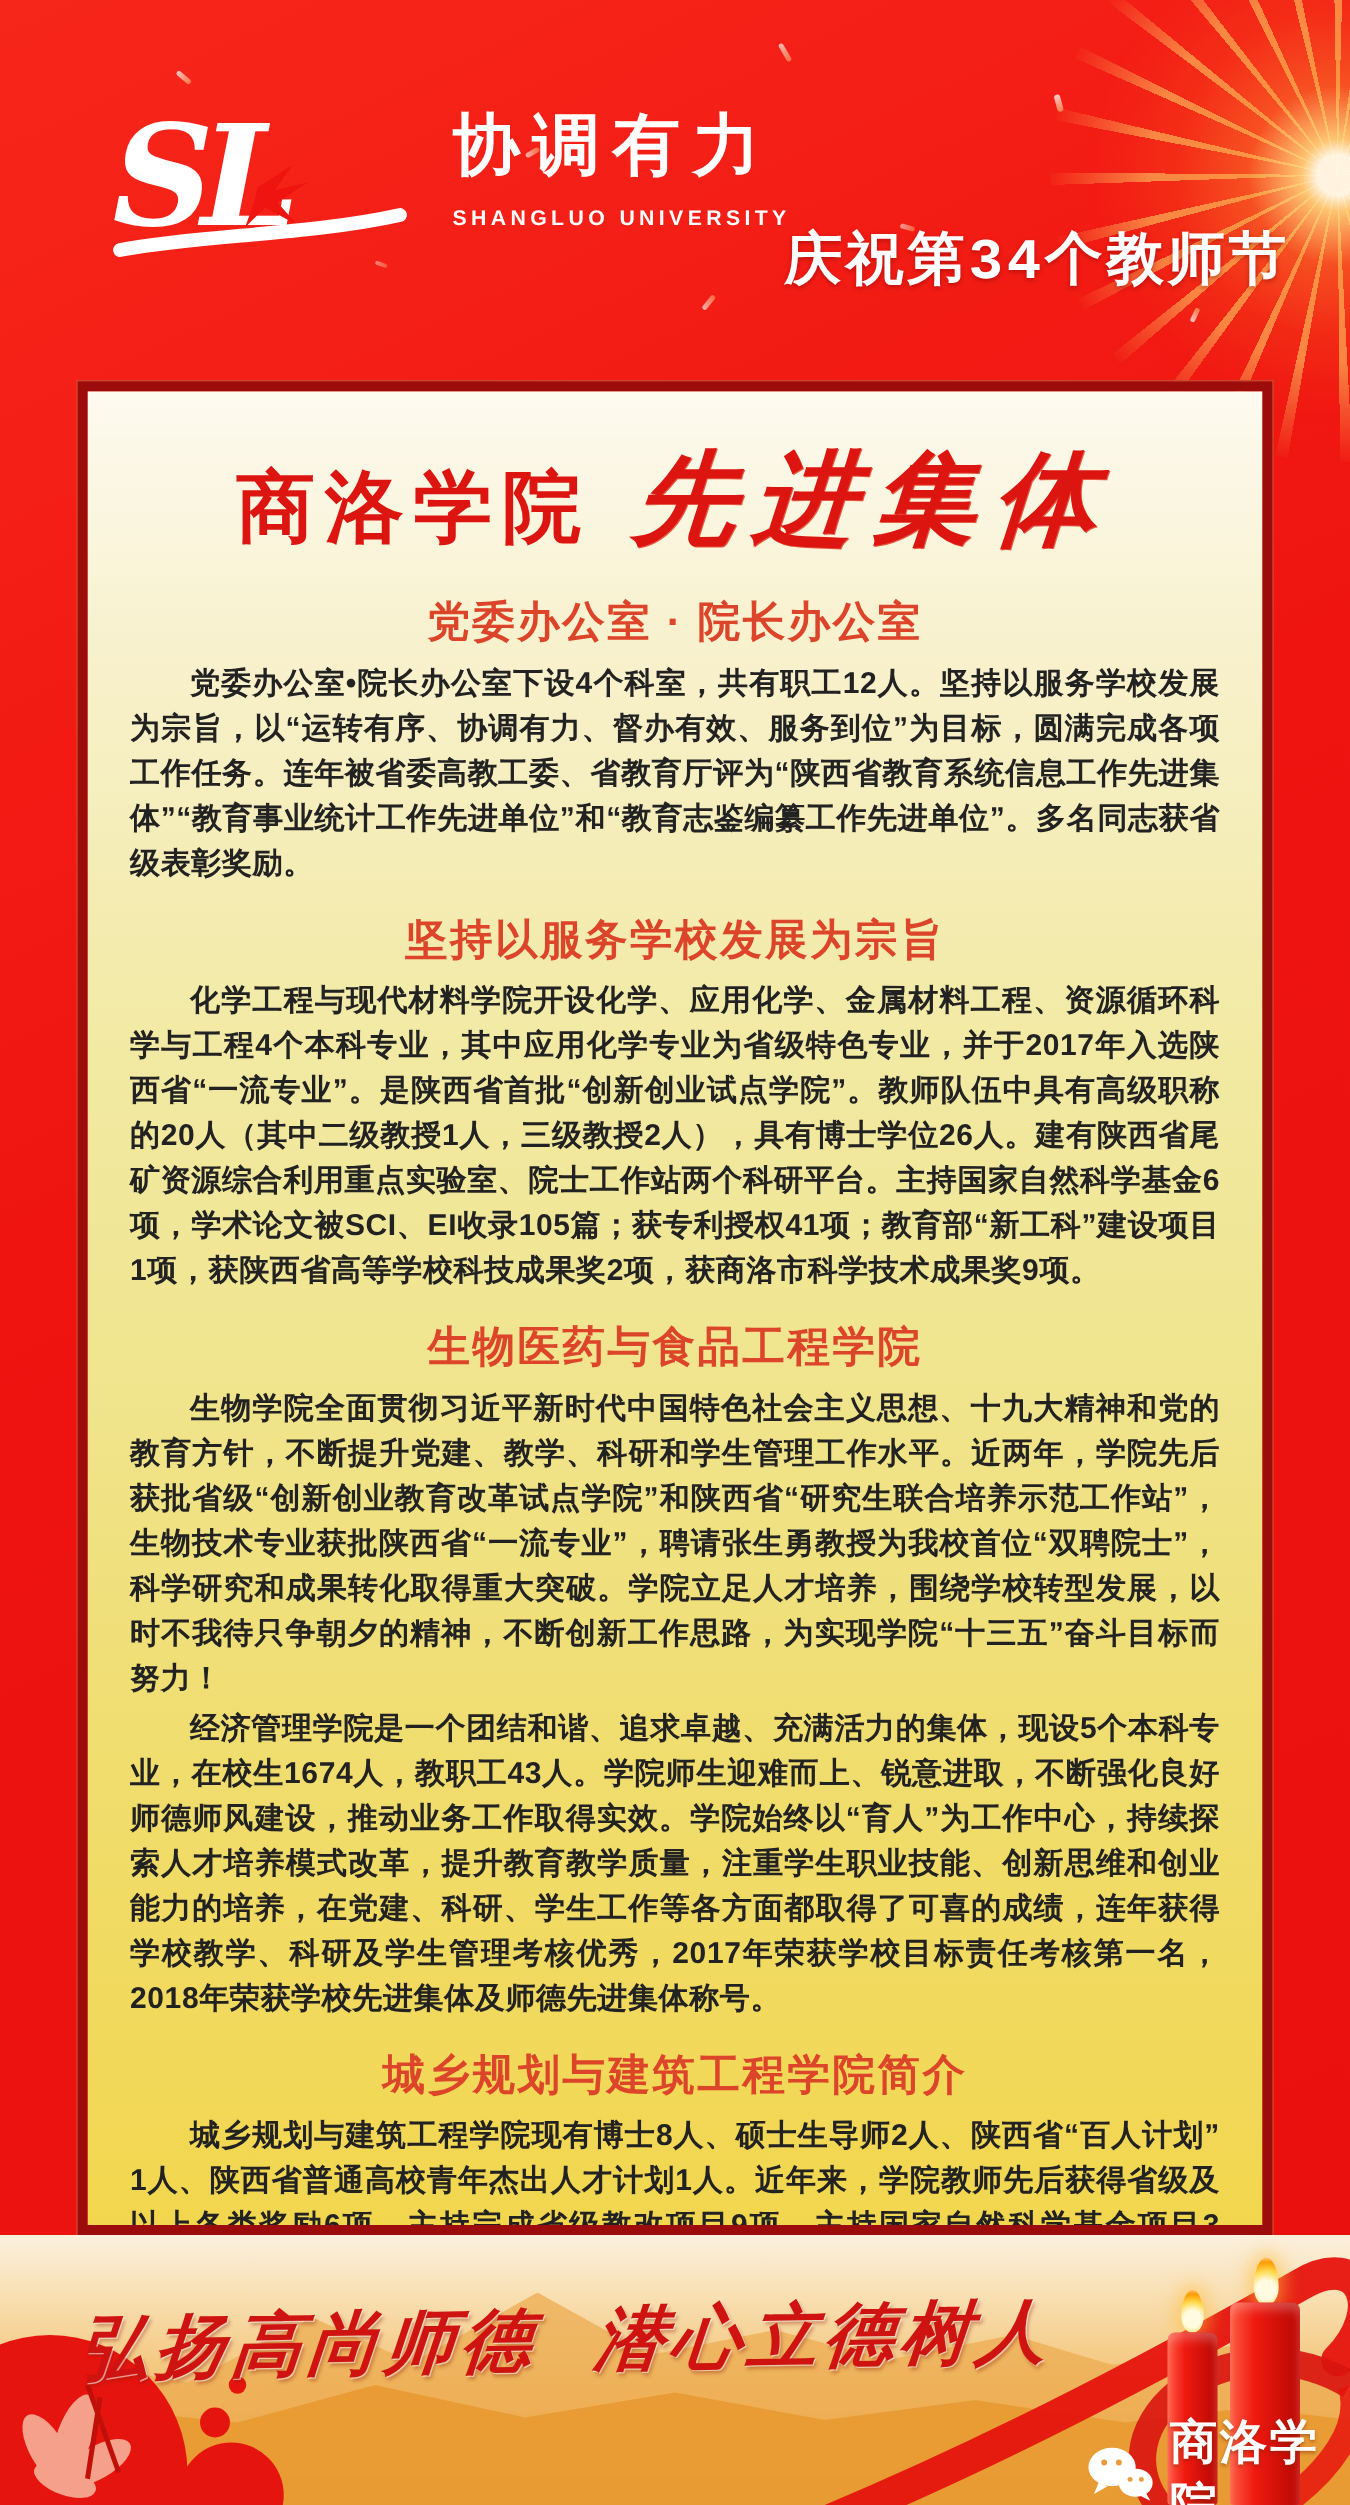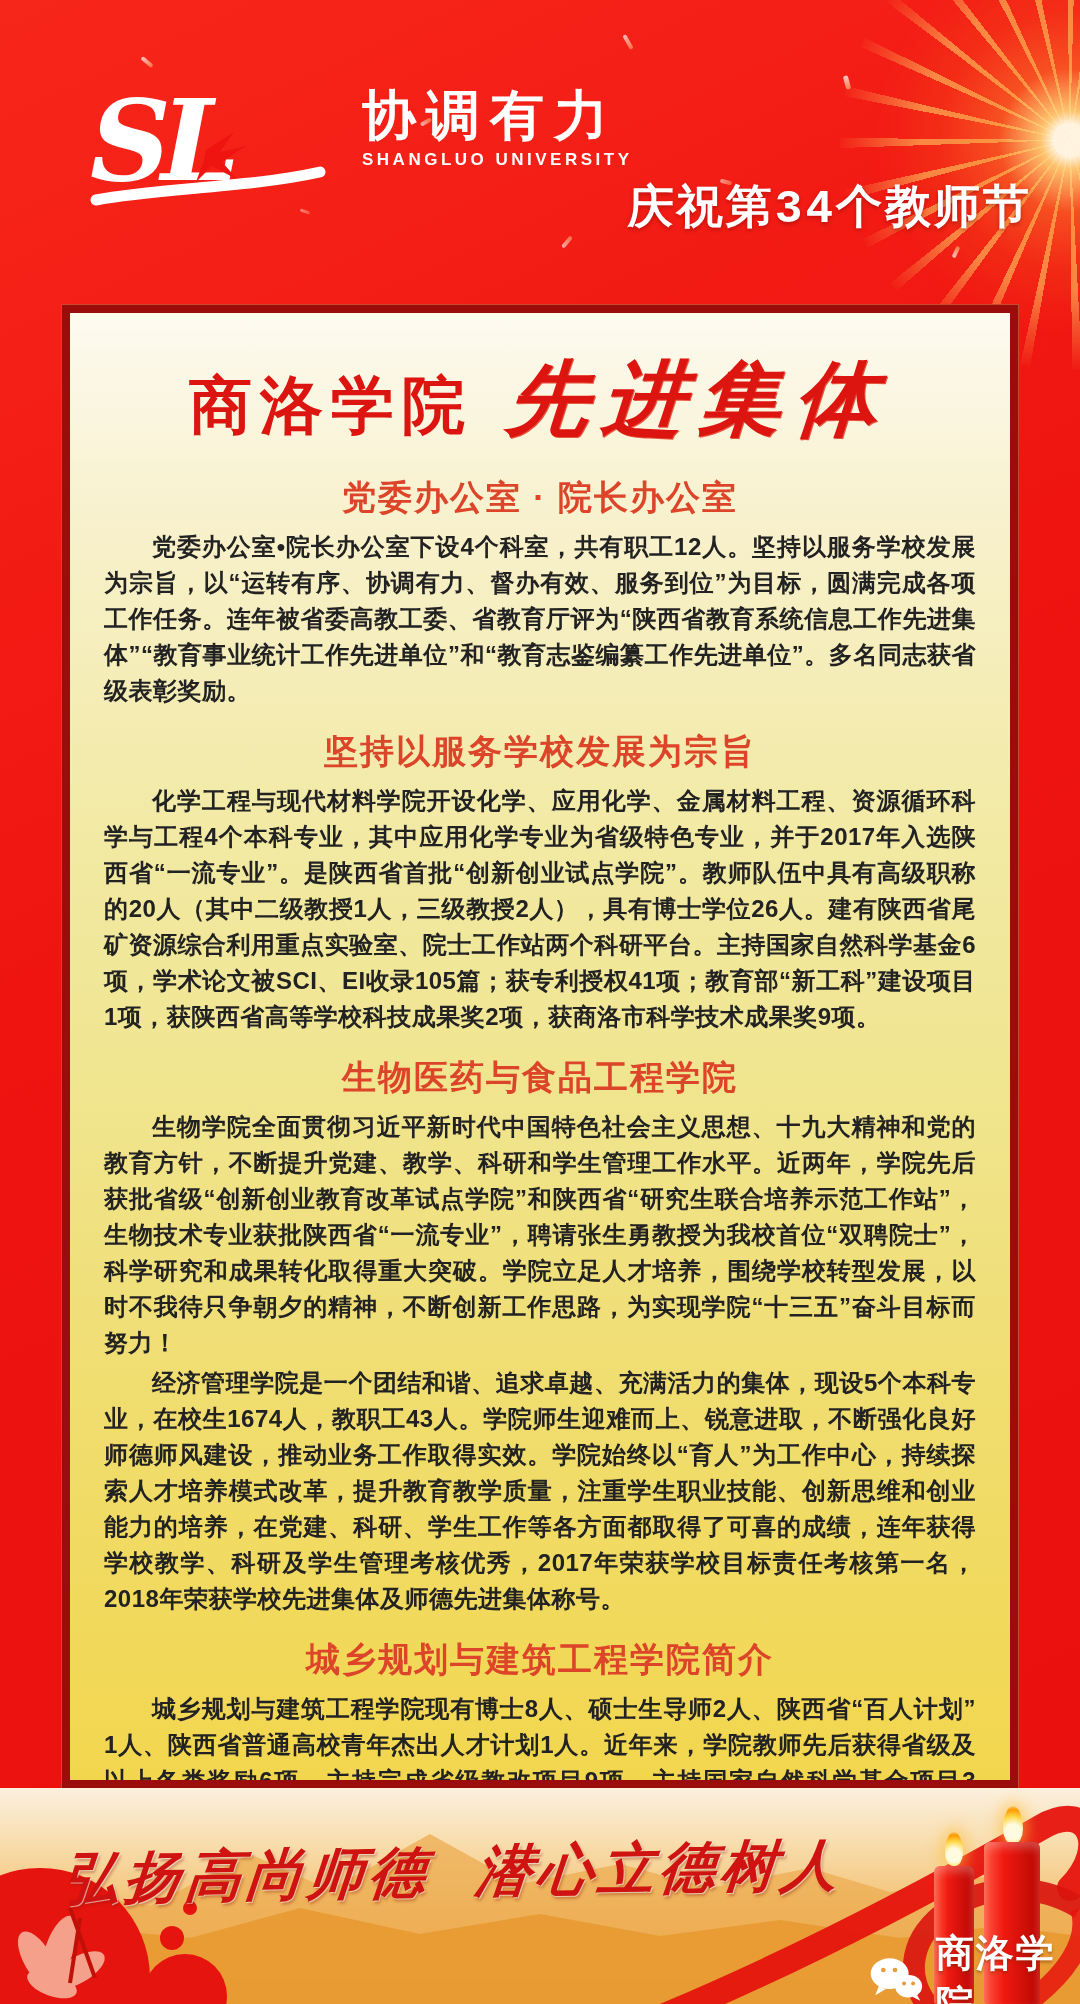--- a/index.html
+++ b/index.html
@@ -15,21 +15,21 @@
     background:
       radial-gradient(circle at 50% 50%,rgba(255,255,235,.95) 0 5%,rgba(255,225,130,.85) 9%,rgba(255,180,60,.35) 22%,rgba(255,160,40,.12) 40%,transparent 62%),
       repeating-conic-gradient(from 8deg,rgba(255,220,110,.55) 0deg 2.5deg,transparent 2.5deg 13deg);
     -webkit-mask:radial-gradient(circle,#000 0 46%,transparent 72%);
     mask:radial-gradient(circle,#000 0 46%,transparent 72%);
   }
   .logo{position:absolute;left:88px;top:88px;display:flex;align-items:flex-start;gap:34px;}
   .logo-mark{width:240px;height:130px;}
   .logo-text-wrap{padding-bottom:6px;}
   .logo-cn{font-family:"DejaVu Serif","Liberation Serif",serif;font-weight:bold;font-size:54px;color:#fff;letter-spacing:10px;line-height:1;}
-  .logo-en{margin-top:8px;font-size:17px;font-weight:bold;color:#fff;letter-spacing:3.5px;}
+  .logo-en{margin-top:23px;font-size:17px;font-weight:bold;color:#fff;letter-spacing:3.5px;}
   .banner{
     position:absolute;right:48px;top:176px;font-size:46px;font-weight:bold;color:#fff;letter-spacing:3px;
     text-shadow:0 2px 4px rgba(120,0,0,.45);
     font-family:Liberation Mono, monospace;
   }
   
   .panel{
     position:absolute;left:62px;top:305px;width:956px;height:1483px;box-sizing:border-box;
     border:8px solid #9c0c0a;outline:1px solid #c74a30;
     background:linear-gradient(180deg,#fdfaf0 0%,#f8f1cd 14%,#f2eaa6 34%,#f0e48c 55%,#f0dd6e 75%,#f2d64e 100%);

